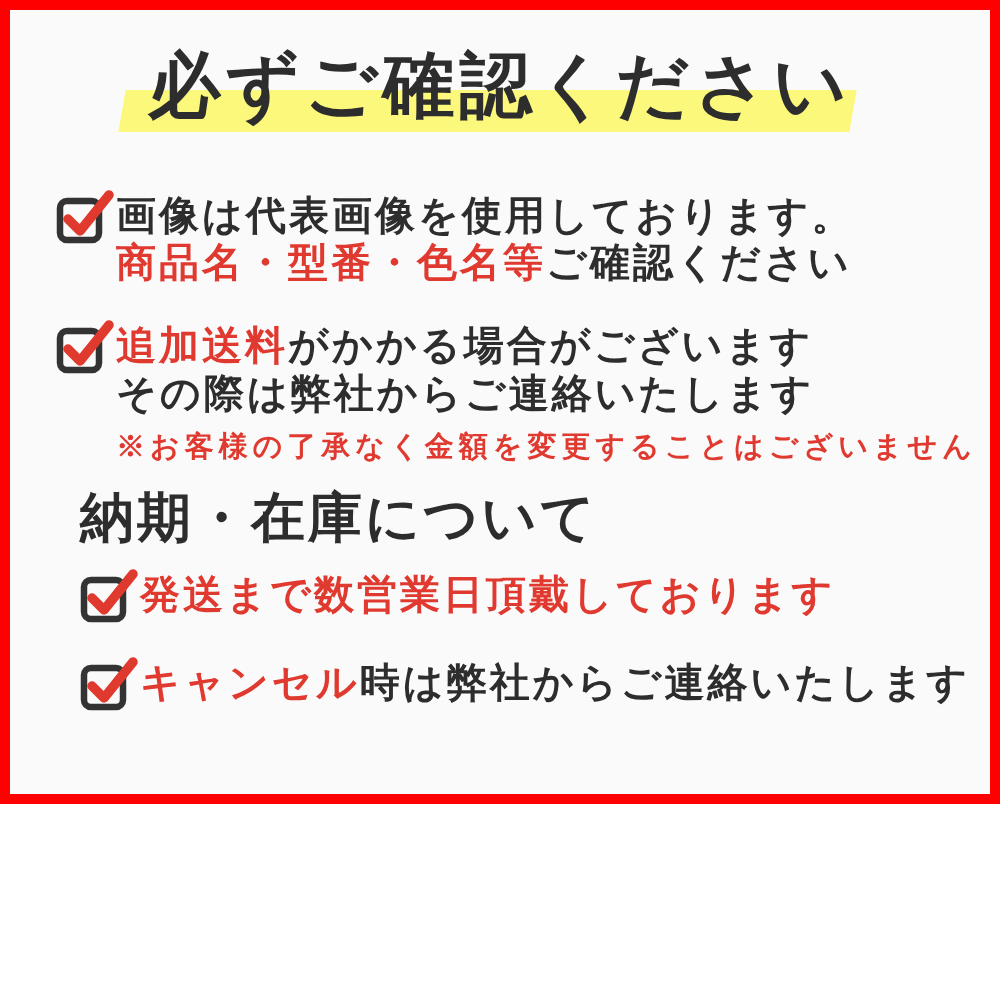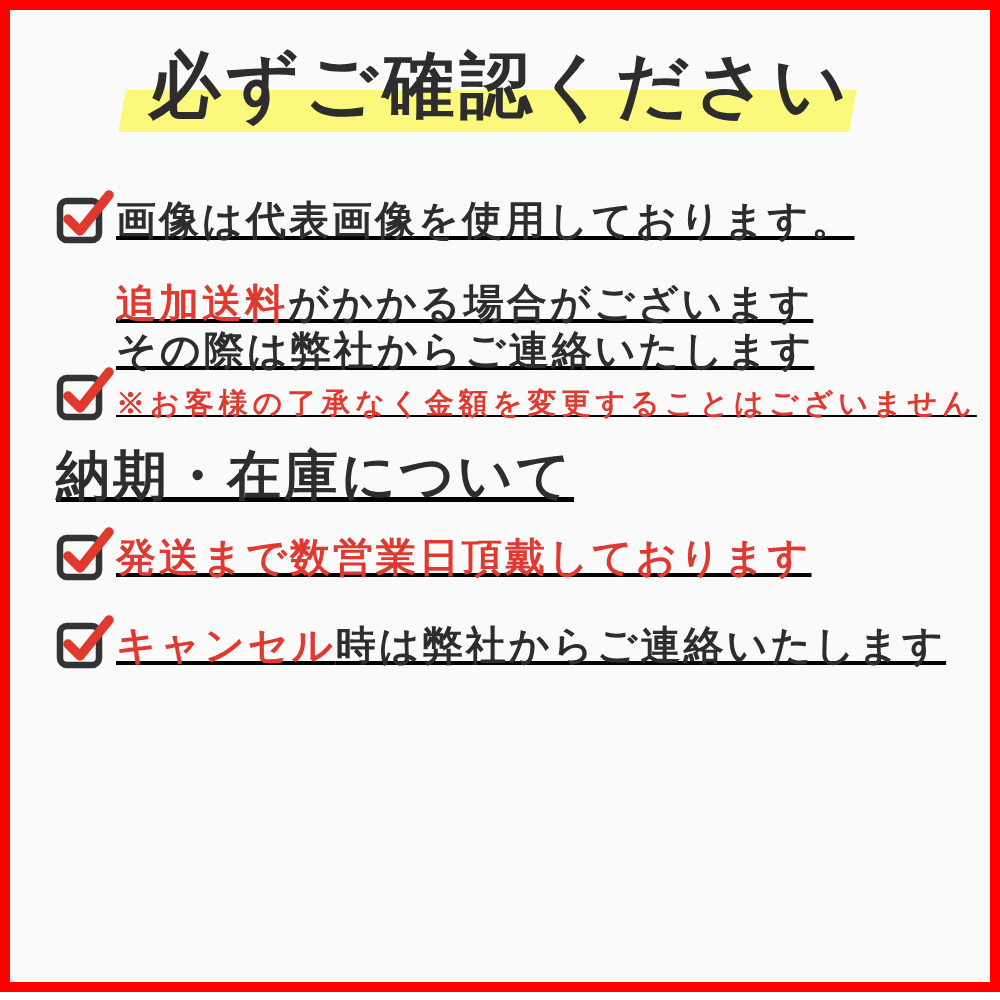--- a/index.html
+++ b/index.html
@@ -3,26 +3,25 @@
 <meta charset="utf-8">
 <style>
   html,body{margin:0;padding:0;}
   body{
     width:1000px;height:1000px;
     font-family:"Liberation Serif","DejaVu Serif",serif;
     background:#ffffff;
   }
   .page{
     position:relative;
-    width:1000px;height:992px;
+    width:1000px;height:804px;
     box-sizing:border-box;
     border:10px solid var(--border-red,#fe0000);
     background:var(--bg,#fafafa);
     overflow:hidden;
-    text-decoration:underline;
   }
   
   .title-wrap{
     text-align:center;
     margin-top:30px;
     height:100px;
   }
   .title{
     position:relative;
     display:inline-block;
@@ -40,32 +39,32 @@
     height:42px;
     background:var(--hl,#fbf87c);
     transform:skewX(-10deg);
     z-index:0;
   }
   .title-text{position:relative;z-index:1;}
   
   .content{
     margin:52px 0 0 46px;
   }
-  .section + .section{margin-top:24px;}
+  .section + .section{margin-top:24px;margin-left:24px;}
   .section-heading{
     font-size:54px;
     font-weight:700;
     letter-spacing:3px;
     color:var(--ink,#2d2d2d);
     line-height:1.15;
     margin-bottom:22px;
   }
   .item{
     display:flex;
-    align-items:flex-end;
+    align-items:flex-start;
     margin-bottom:36px;
   }
   .item:last-child{margin-bottom:0;}
   .check-icon{
     flex:0 0 58px;
     width:58px;height:56px;
     margin-top:-4px;
     margin-right:2px;
   }
   .item-text{
@@ -99,20 +98,21 @@
   </div>
   <div class="content" id="sections">
       <div class="section">
         <div class="item">
           <svg class="check-icon" viewBox="0 0 58 56" xmlns="http://www.w3.org/2000/svg">
             <rect x="4" y="13" width="39" height="39" rx="7" fill="none" stroke="#333333" stroke-width="6.5"></rect>
             <path d="M12 31 L24 43 L53 7" fill="none" stroke="#e0392e" stroke-width="9.5" stroke-linecap="round" stroke-linejoin="round"></path>
           </svg>
           <div class="item-text">
             <div class="line"><span class="seg-black">画像は代表画像を使用しております。</span></div>
+            <div class="line"><span class="seg-red">商品名・型番・色名等</span><span class="seg-black">ご確認ください</span></div>
           </div>
         </div>
         <div class="item">
           <svg class="check-icon" viewBox="0 0 58 56" xmlns="http://www.w3.org/2000/svg">
             <rect x="4" y="13" width="39" height="39" rx="7" fill="none" stroke="#333333" stroke-width="6.5"></rect>
             <path d="M12 31 L24 43 L53 7" fill="none" stroke="#e0392e" stroke-width="9.5" stroke-linecap="round" stroke-linejoin="round"></path>
           </svg>
           <div class="item-text">
             <div class="line"><span class="seg-red">追加送料</span><span class="seg-black">がかかる場合がございます</span></div>
             <div class="line"><span class="seg-black">その際は弊社からご連絡いたします</span></div>

